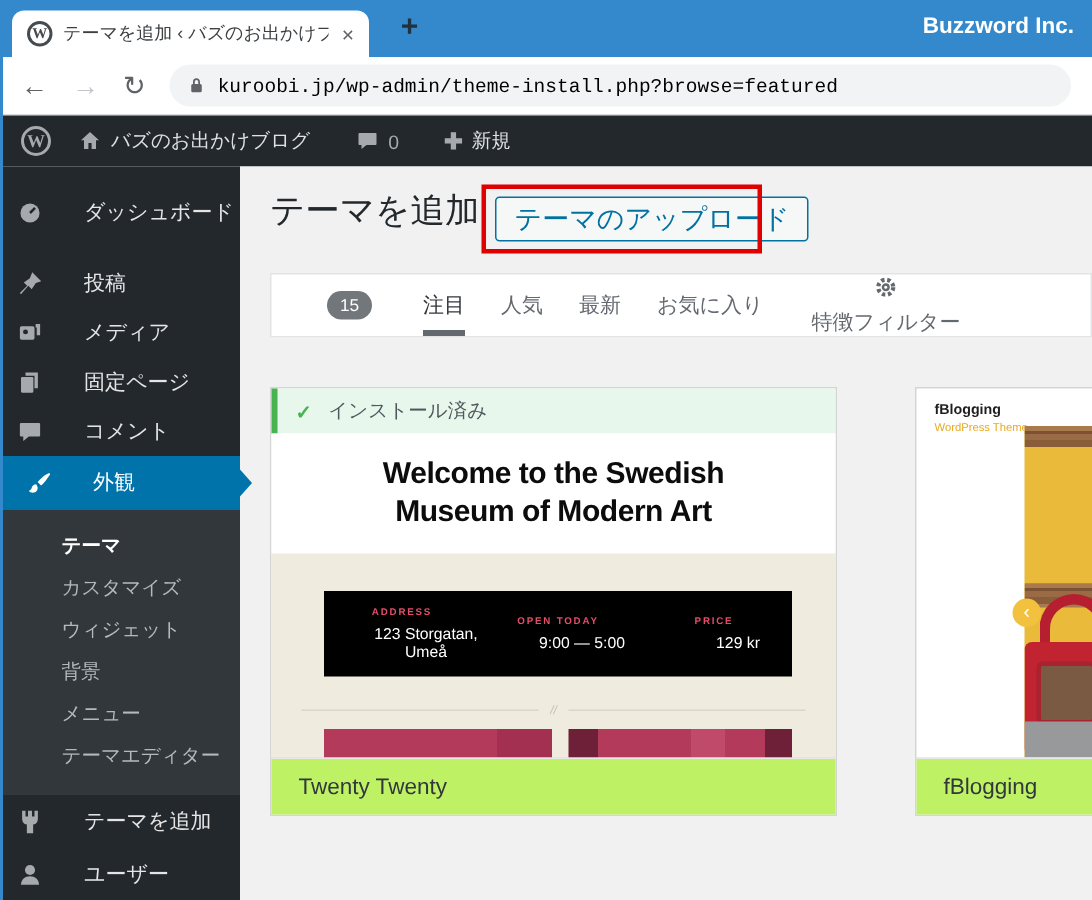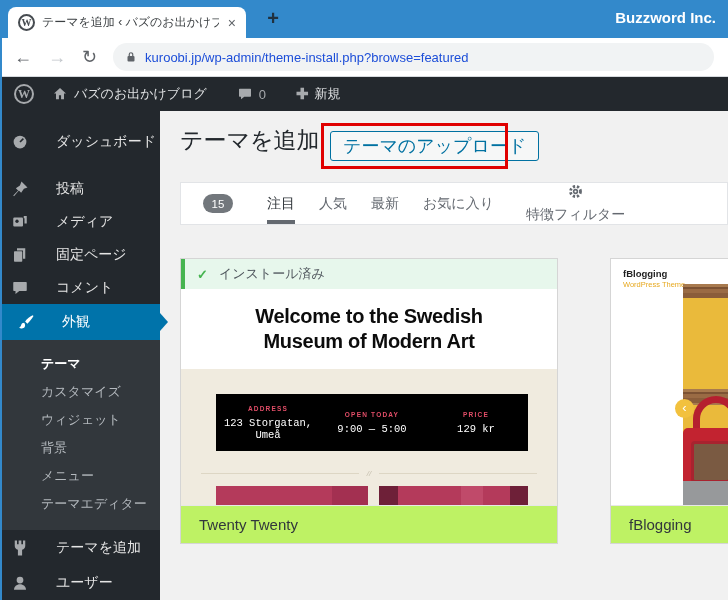--- a/index.html
+++ b/index.html
@@ -26,21 +26,21 @@
     font-size:20px; font-weight:bold; color:#20313f; display:flex; align-items:center; justify-content:center; }
   .window-label { position:absolute; right:12px; top:9px; color:#fff; font-weight:bold; font-size:15px; }
 
   .toolbar { position:absolute; left:0; top:38px; width:728px; height:39px; background:#fff;
     border-bottom:1px solid #d6dade; display:flex; align-items:center; padding:0 14px; gap:16px; }
   .nav-btn { font-size:18px; color:#5f6368; line-height:1; }
   .nav-btn.disabled { color:#c2c6cb; }
   .url-pill { flex:1; height:28px; background:#f1f3f4; border-radius:14px; display:flex;
     align-items:center; padding:0 12px; gap:8px; }
   .lock { color:#5f6368; }
-  .url-text { font-size:13px; color:#1d4ed8; white-space:nowrap; overflow:hidden; }
+  .url-text { font-size:13px; color:#000000; white-space:nowrap; overflow:hidden;font-family:Liberation Mono, monospace; }
 
   
   .win-edge { position:absolute; left:0; top:38px; width:2px; height:562px; background:#3389cb; z-index:60; }
 
   
   .adminbar { position:absolute; left:0; top:77px; width:728px; height:34px; background:#23282d;
     display:flex; align-items:center; padding:0 14px; gap:10px; color:#c9ccd0; }
   .ab-logo { width:20px; height:20px; border:2px solid #a7aaad; border-radius:50%;
     color:#a7aaad; font-family:"Liberation Serif", serif; font-size:12px; font-weight:bold;
     display:flex; align-items:center; justify-content:center; margin-right:8px; }
@@ -69,21 +69,21 @@
   
   .main { position:absolute; left:160px; top:111px; width:568px; height:489px; background:#f1f1f1; overflow:hidden; }
   .page-title { position:absolute; left:20px; top:14px; font-size:23px; font-weight:400; color:#23282d; }
   .upload-btn { position:absolute; left:170px; top:20px; height:30px; padding:0 12px;
     background:#f6f7f7; border:1px solid #0071a1; border-radius:3px; color:#0071a1;
     font-size:18px; line-height:28px; font-family:"Liberation Sans", sans-serif; }
   .red-box { position:absolute; left:161px; top:12px; width:187px; height:46px;
     border:3px solid #e00000; z-index:20; pointer-events:none; }
 
   .filter-bar { position:absolute; left:20px; top:71px; width:548px; height:43px; background:#fff;
-    border:1px solid #e2e4e7; display:flex; align-items:center; padding-left:22px; }
+    border:1px solid #e2e4e7; display:flex; align-items:center; padding-left:37px; }
   .count-pill { min-width:30px; height:19px; background:#72777c; border-radius:10px; color:#fff;
     font-size:11.5px; display:flex; align-items:center; justify-content:center; padding:0 7px; margin-right:34px; }
   .f-tabs { display:flex; height:100%; gap:24px; }
   .f-tab { height:100%; display:flex; align-items:center; font-size:14px; color:#646970;
     border-bottom:4px solid transparent; padding-top:4px; }
   .f-tab.active { color:#32373c; border-bottom-color:#646970; }
   .feature-filter { margin-left:32px; display:flex; align-items:center; gap:7px; color:#646970; font-size:14px;flex-direction:column; }
 
   
   .card { position:absolute; top:147px; height:286px; background:#fff; border:1px solid #d5d5d5; }
@@ -100,21 +100,21 @@
 
   .prev-white { height:80px; background:#fff; display:flex; align-items:center; justify-content:center; }
   .prev-heading { font-size:20px; line-height:25px; font-weight:bold; color:#0c0c0c;
     text-align:center; padding:0 36px; letter-spacing:-0.3px; }
 
   .prev-cream { position:relative; height:137px; background:#f0ebdf; overflow:hidden; }
   .info-box { position:absolute; left:35px; top:25px; width:312px; height:57px; background:#000;
     display:flex; align-items:center; }
   .info-col { flex:1; text-align:center; }
   .info-label { font-size:6.5px; font-weight:bold; letter-spacing:1.2px; color:#e24e68; }
-  .info-value { margin-top:5px; font-size:10.5px; color:#fff; font-family:Liberation Mono, monospace; }
+  .info-value { margin-top:5px; font-size:10.5px; color:#fff; font-family:Liberation Sans, sans-serif;margin-left:32px; }
   .divider { position:absolute; left:20px; right:20px; top:100px; display:flex; align-items:center; gap:8px; }
   .divider .ln { flex:1; border-top:1px solid #ddd6c4; }
   .divider .sl { font-size:8px; color:#c5bfae; font-style:italic; }
   .blk { position:absolute; top:117px; height:20px; }
   .blk1 { left:35px; width:152px;
     background:linear-gradient(90deg,#b43a5b 0 76%, #a33051 76% 100%); }
   .blk2 { left:198px; width:149px;
     background:linear-gradient(90deg,#6e2038 0 13%, #b43a5b 13% 55%, #c04a6a 55% 70%, #b43a5b 70% 88%, #6e2038 88%); }
 
   

